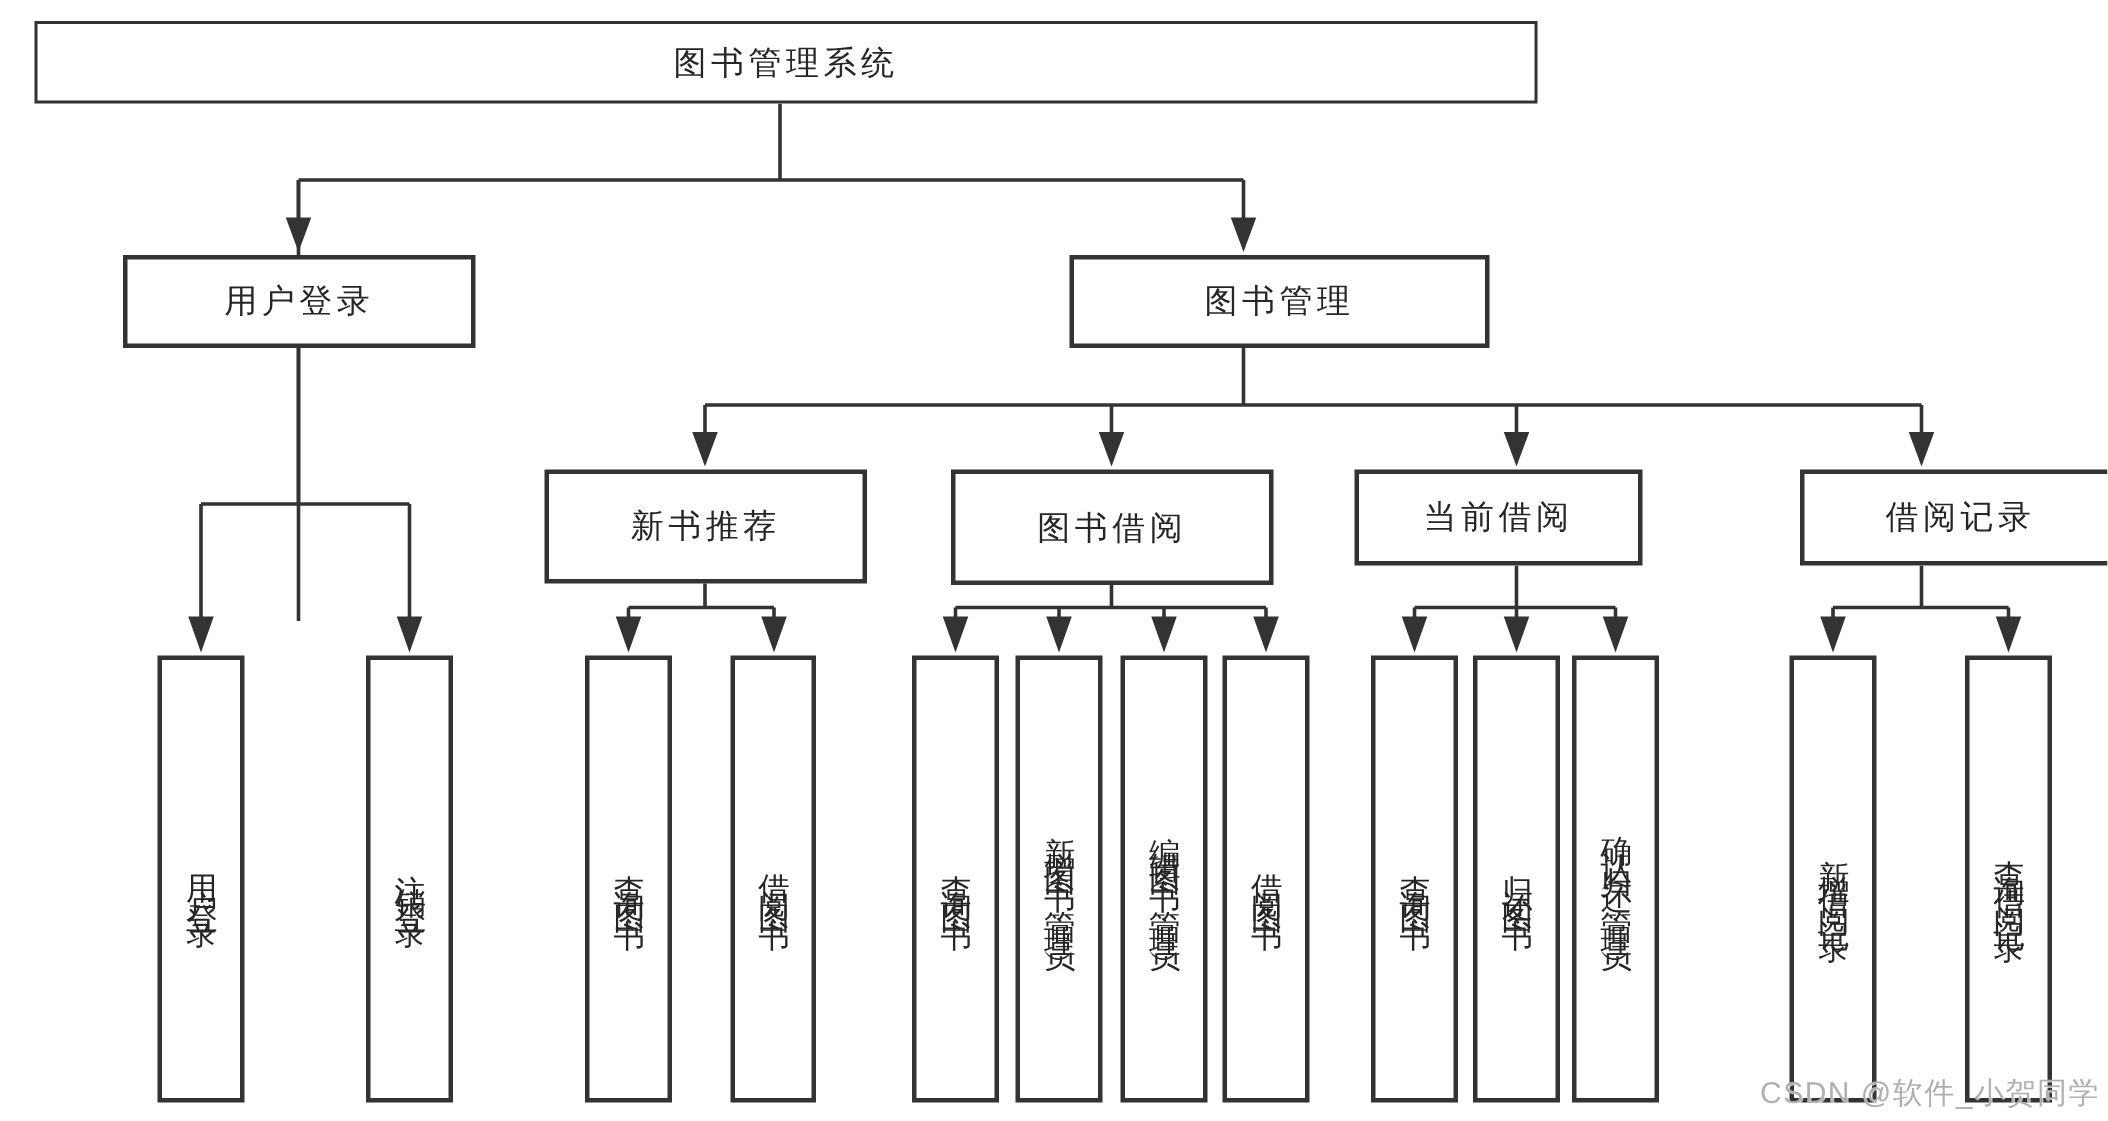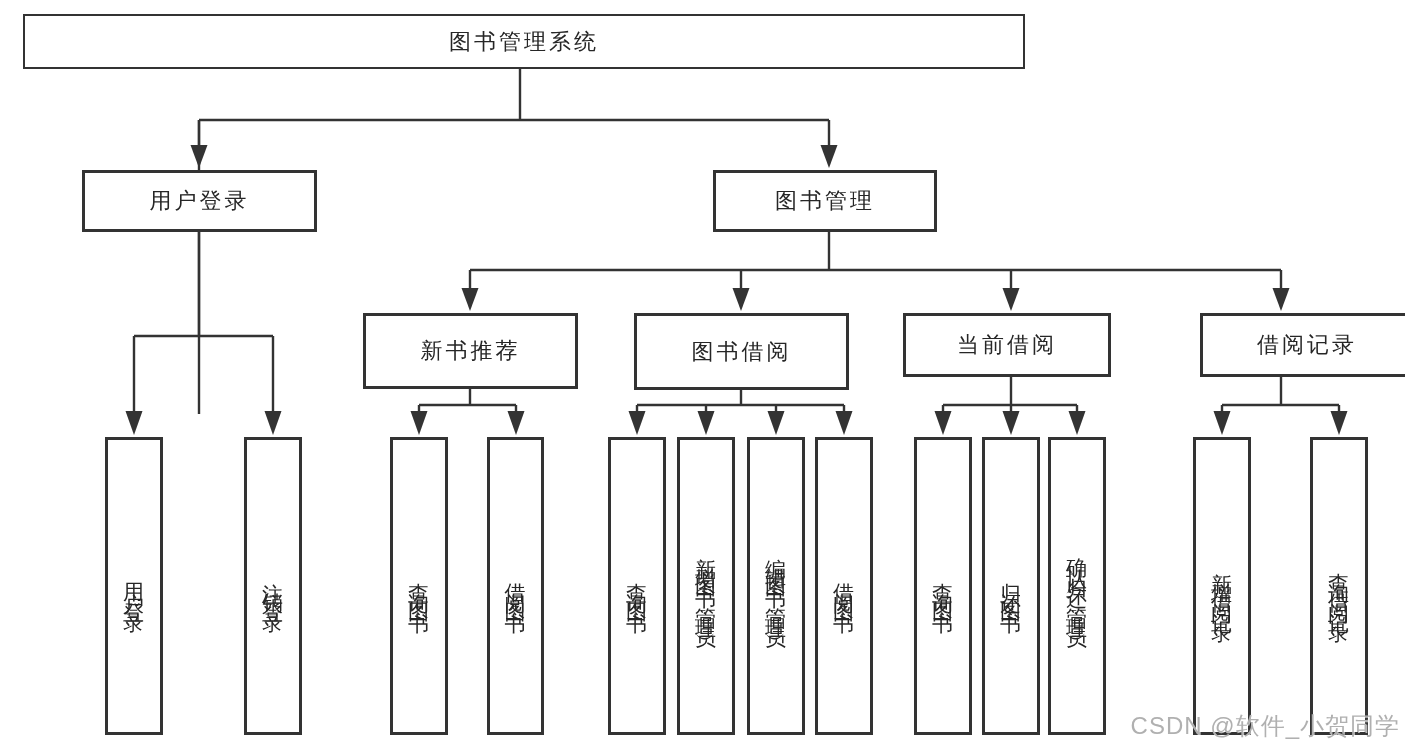--- a/index.html
+++ b/index.html
@@ -42,21 +42,21 @@
     text-orientation: mixed;
     font-size: 21px;
     letter-spacing: 10px;
     line-height: 1;
     white-space: nowrap;
   }
   .watermark {
     position: absolute;
     right: 5px;
     bottom: 5px;
-    font-size: 24px;
+    font-size: 20px;
     letter-spacing: 1px;
     color: var(--watermark);
     text-shadow: 1px 1px 0 rgba(255,255,255,0.65);
     white-space: nowrap;
     pointer-events: none;
     text-align: right;
   }
 </style>
 </head>
 <body>
@@ -114,31 +114,31 @@
     </g>
   </svg>
 
   <div class="node root-node" style="left:23px; top:14px; width:1002px; height:55px;">
     <span class="hlabel">图书管理系统</span>
   </div>
 
   <div class="node" style="left:82px; top:170px; width:235px; height:62px;">
     <span class="hlabel">用户登录</span>
   </div>
-  <div class="node" style="left:713px; top:170px; width:224px; height:62px;">
+  <div class="node" style="left:713px; top:170px; width:280px; height:62px;">
     <span class="hlabel">图书管理</span>
   </div>
 
   <div class="node" style="left:363px; top:313px; width:215px; height:76px;">
     <span class="hlabel">新书推荐</span>
   </div>
   <div class="node" style="left:634px; top:313px; width:215px; height:77px;">
     <span class="hlabel">图书借阅</span>
   </div>
-  <div class="node" style="left:903px; top:313px; width:208px; height:64px;">
+  <div class="node" style="left:903px; top:313px; width:192px; height:64px;">
     <span class="hlabel">当前借阅</span>
   </div>
   <div class="node" style="left:1176px; top:313px; width:214px; height:64px;margin-left:24px;">
     <span class="hlabel">借阅记录</span>
   </div>
 
   <div class="node leaf" style="left:105px; top:437px; width:58px; height:298px;">
     <span class="vlabel">用户登录</span>
   </div>
   <div class="node leaf" style="left:244px; top:437px; width:58px; height:298px;">

